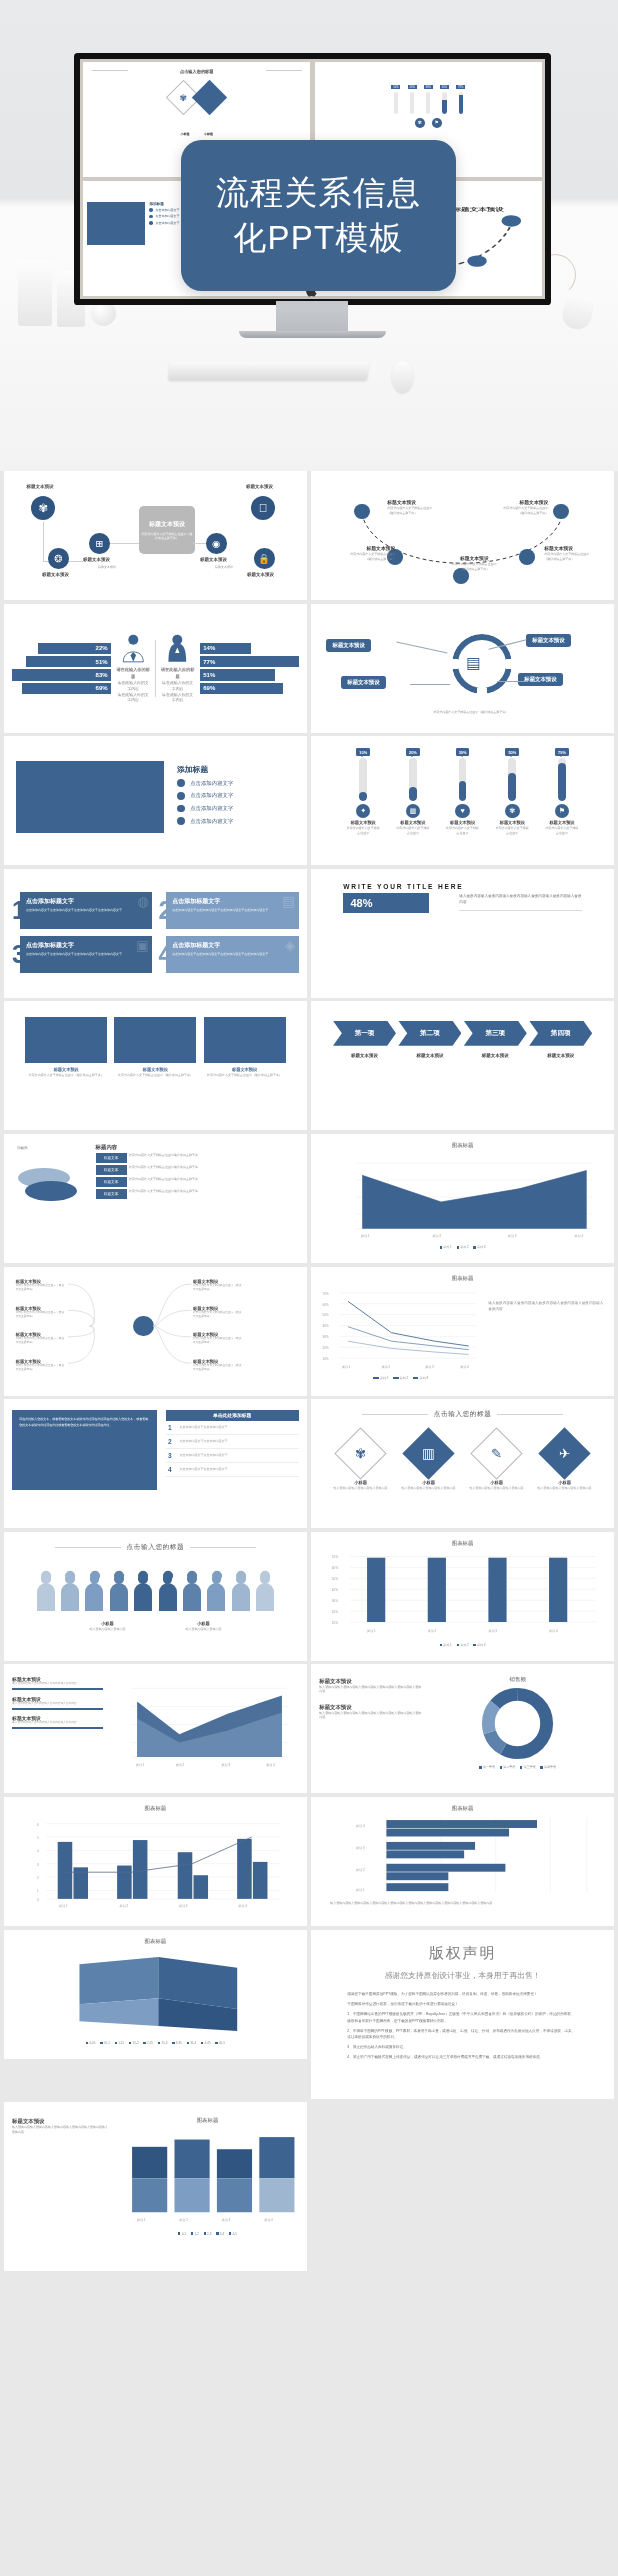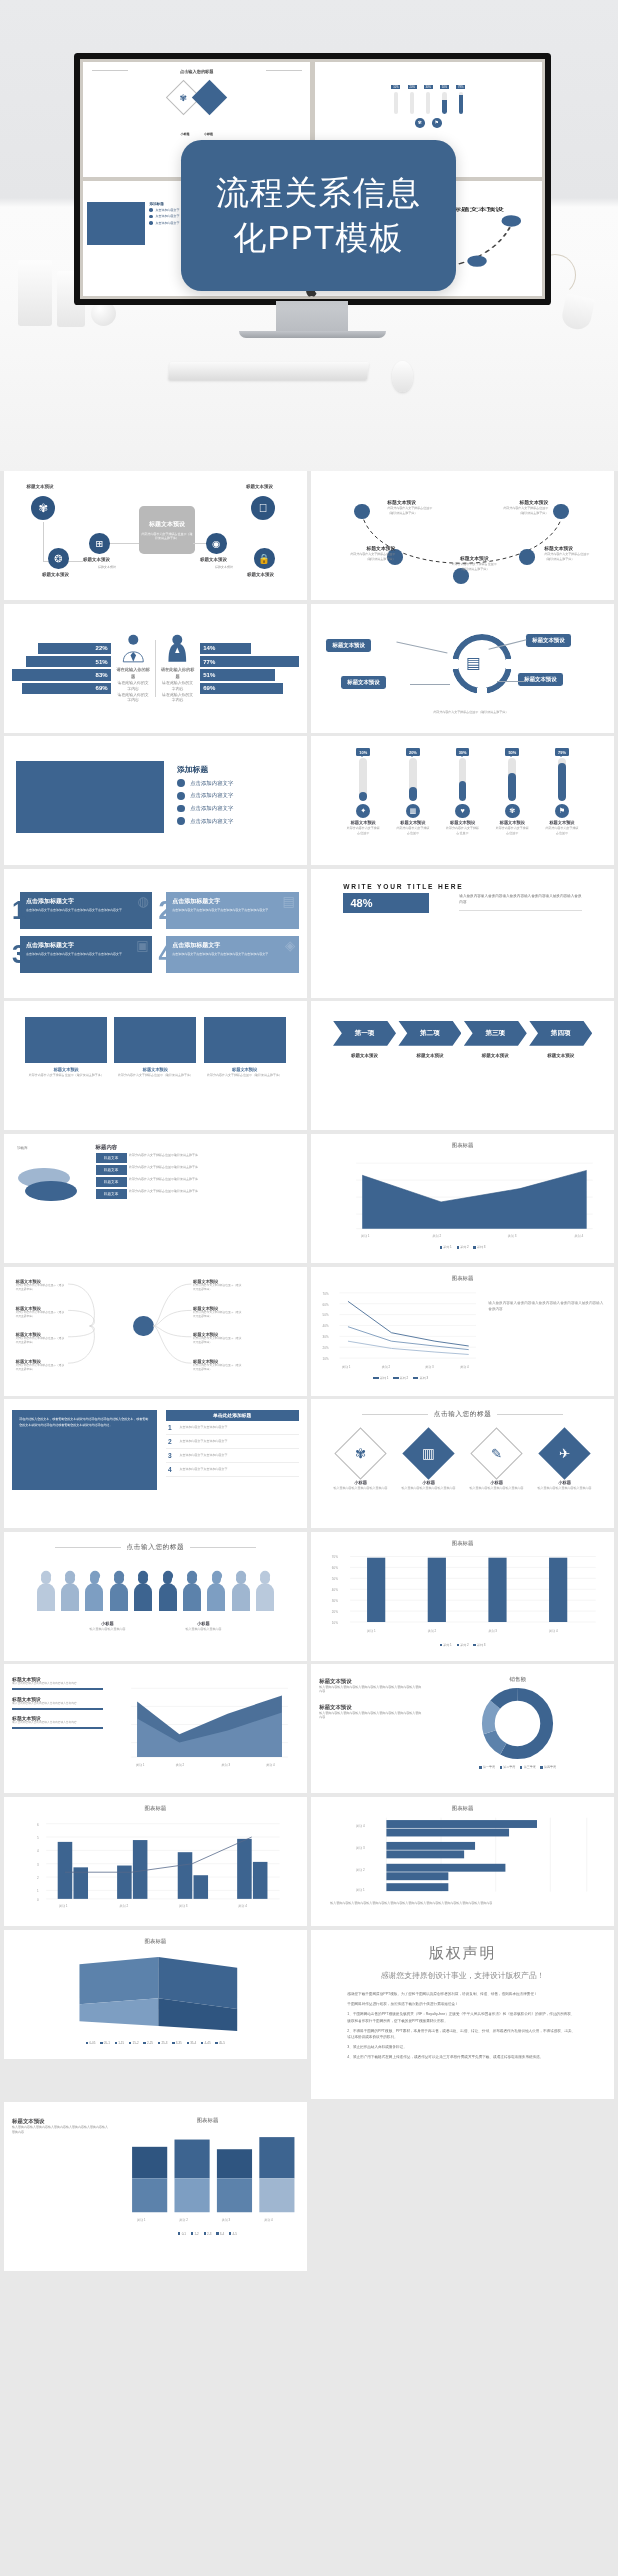--- a/index.html
+++ b/index.html
@@ -1114,21 +1114,21 @@
         <span>
             <i></i>
             <em style="font-style:normal">45-5</em>
           </span>
       </div>
     </div>
 
     <div class="slide" style="height:169px">
       <div class="copy">
         <h2>版权声明</h2>
-        <h3>感谢您支持原创设计事业，支持设计版权产品！</h3>
+        <h3>感谢您支持原创设计事业，本身用于再出售！</h3>
         <p>感谢您下载千图网原创PPT模板。为了您和千图网以及原创作者的利益，请勿复制、传播、销售，否则将承担法律责任！</p>
         <p>千图网将对作品进行维权，按照传播下载次数的十倍进行索取赔偿金！</p>
         <p>1、千图网网站出售的PPT模版是免版税类（RF：Royalty-free）正版受《中华人民共和国著作法》和《世界版权公约》的保护，作品的所有权、版权和著作权归千图网所有，您下载的是PPT模版素材使用权。</p>
         <p>2、不得将千图网的PPT模版、PPT素材，本身用于再出售，或者出租、出借、转让、分销、发布或者作为礼物供他人使用，不得转授权、出卖、转让本协议或本协议中的权利。</p>
         <p>3、禁止把作品纳入商标或服务标记。</p>
         <p>4、禁止用户用下载格式在网上传播作品，或者作品可以让第三方单独付费或其享免费下载、或通过转移电话服务系统传播。</p>
       </div>
     </div>
 
     <div class="slide" style="height:169px">

